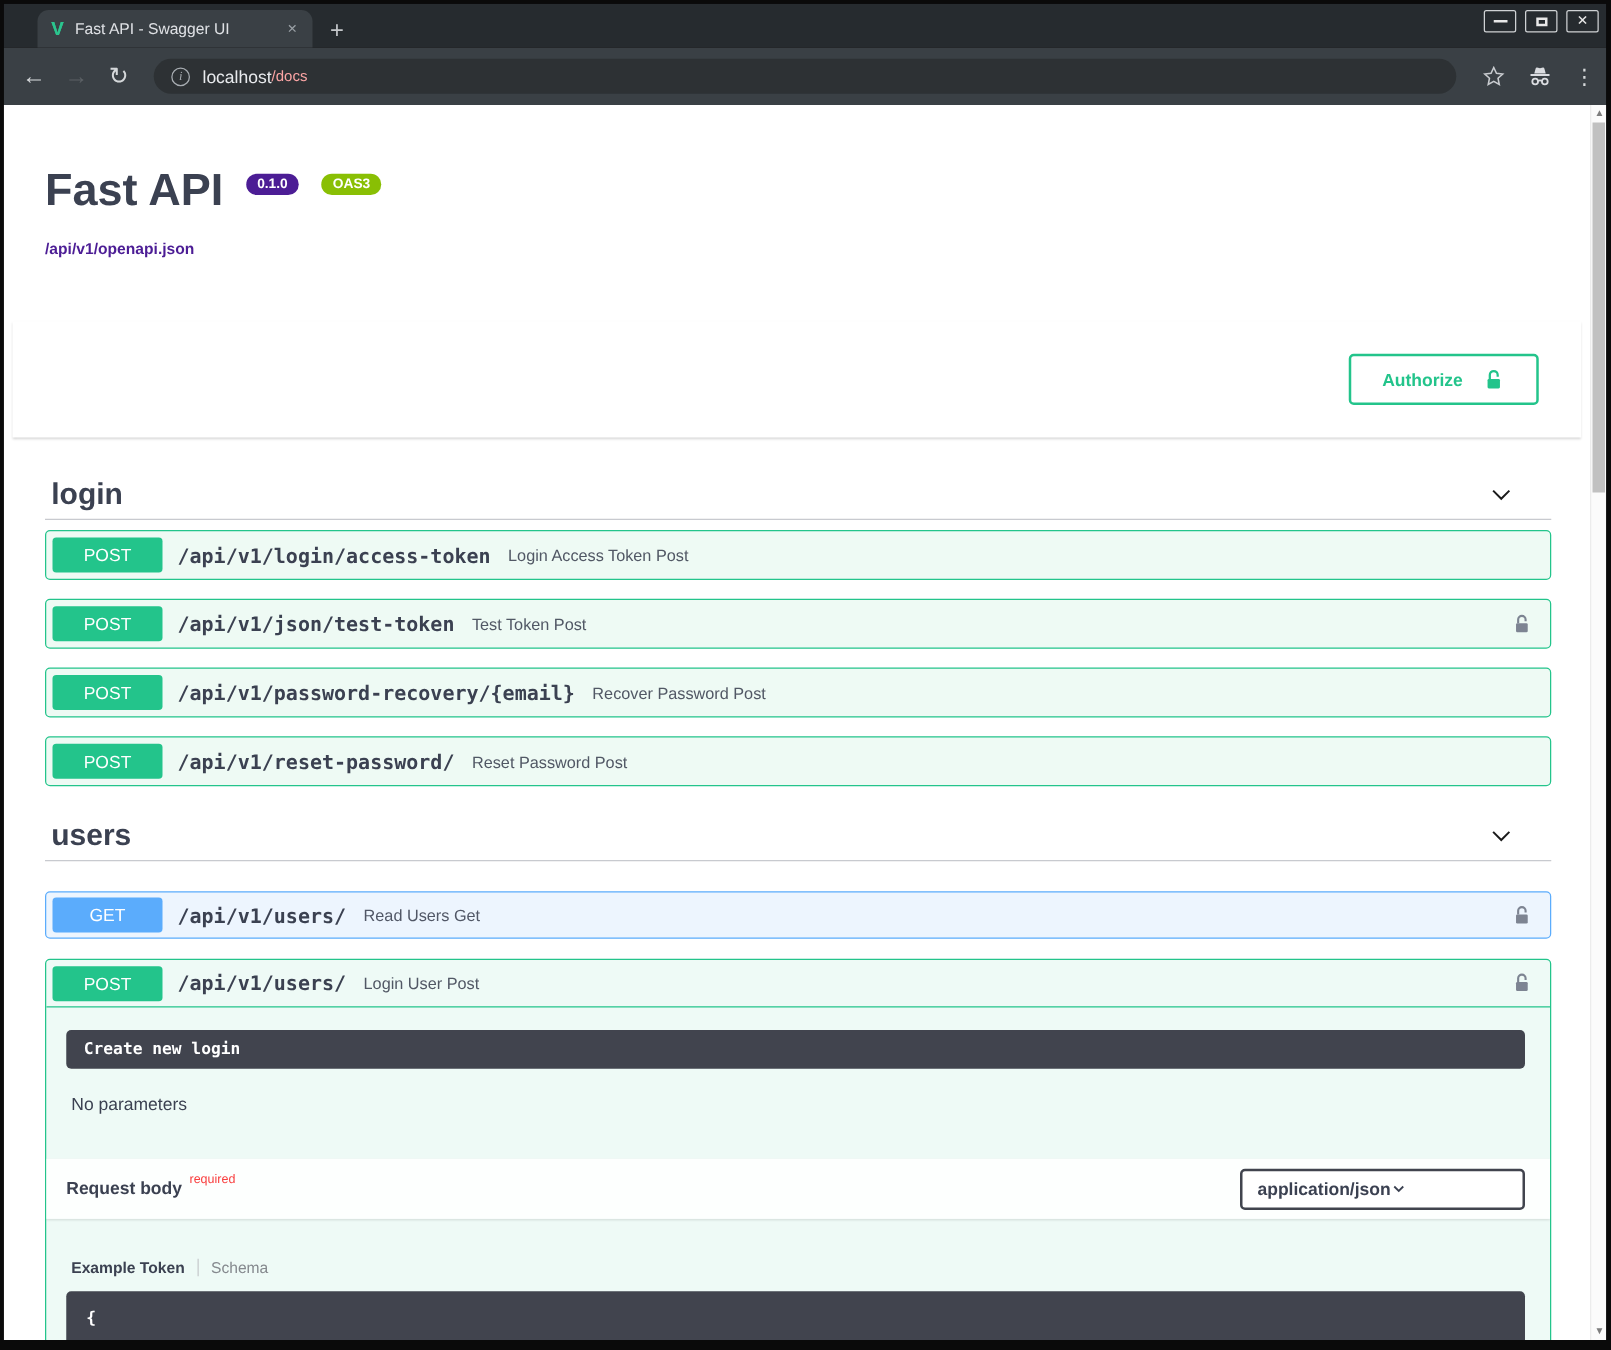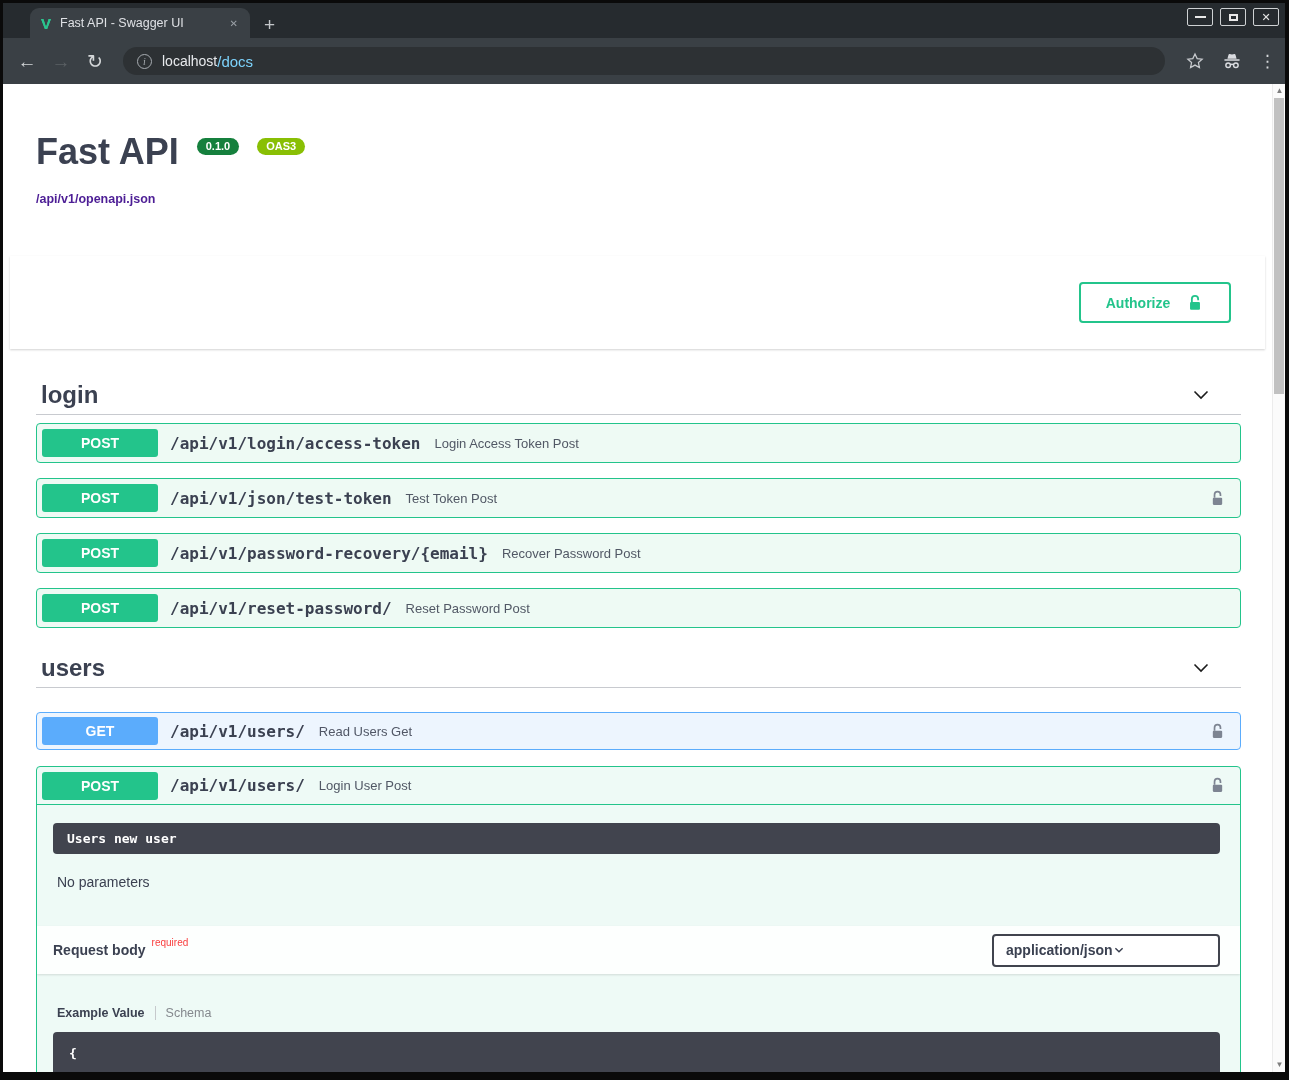--- a/index.html
+++ b/index.html
@@ -32,37 +32,37 @@
   .toolbar{height:46px;background:var(--chrome-mid);display:flex;align-items:center;
            padding:0 12px;gap:10px;flex:0 0 auto;}
   .nav-ico{font-size:19px;line-height:1;color:#d5d8da;width:24px;text-align:center;}
   .nav-ico.dim{color:#5c6165;}
   .urlbar{flex:1;height:28px;background:var(--chrome-pill);border-radius:14px;
           display:flex;align-items:center;padding:0 14px;margin:0 6px;}
   .info-ico{width:15px;height:15px;border:1.5px solid #a7acb1;border-radius:50%;
             color:#a7acb1;font-size:10px;font-style:italic;display:flex;align-items:center;
             justify-content:center;margin-right:10px;font-family:"Liberation Serif",serif;}
   .url-host{font-size:14px;color:#e8eaed;}
-  .url-path{font-size:15px;color:#7dd3fc;}
+  .url-path{font-size:12px;color:#fca5a5;}
   .tb-right{display:flex;align-items:center;gap:16px;margin-left:4px;}
   
   .pagearea{flex:1;background:#ffffff;position:relative;overflow:hidden;}
   .scrollbar{position:absolute;right:0;top:0;bottom:0;width:13px;background:#fbfbfb;
              border-left:1px solid #ececec;}
   .sb-arrow{position:absolute;left:0;width:13px;height:12px;color:#7e7e7e;font-size:8px;
             text-align:center;line-height:12px;}
   .sb-up{top:1px;} .sb-down{bottom:1px;}
   .sb-thumb{position:absolute;left:1px;width:10px;top:14px;height:296px;background:#c1c1c1;}
   .content{position:absolute;left:0;top:0;right:13px;bottom:0;padding:0 31px 0 33px;
            color:var(--slate);}
   
   h1.api-title{margin:48px 0 0 0;font-size:36px;font-weight:bold;color:var(--slate);line-height:40px;}
   .badge{display:inline-block;font-size:11px;font-weight:bold;color:#fff;border-radius:14px;
          padding:3px 9px;vertical-align:14px;margin-left:8px;line-height:1;}
-  .badge.ver{background:#15803d;}
+  .badge.ver{background:#4c1d95;}
   .badge.oas{background:#89bf04;}
   .spec-link{display:inline-block;margin-top:20px;font-size:12.5px;color:#4c1d95;text-decoration:none;font-weight:bold;}
   
   .scheme-container{margin:49px -24px 0 -26px;height:93px;background:#fff;
         box-shadow:0 1px 2px 0 rgba(0,0,0,.18);display:flex;align-items:center;
         justify-content:flex-end;padding-right:34px;}
   .authorize-btn{width:152px;height:41px;border:2px solid var(--green);border-radius:4px;
         background:transparent;color:var(--green);font-weight:bold;font-size:14px;
         display:flex;align-items:center;justify-content:center;gap:16px;
         font-family:"Liberation Sans",sans-serif;}
@@ -70,21 +70,21 @@
   .sec-head{margin-top:26px;height:40px;border-bottom:1px solid rgba(59,65,81,.28);
         display:flex;align-items:center;justify-content:space-between;padding:0 30px 0 5px;}
   .sec-head.users{margin-top:20px;}
   .sec-title{font-size:24px;font-weight:bold;color:var(--slate);}
   .chev{display:block;}
   
   .opblock{height:40px;border-radius:4px;display:flex;align-items:center;padding:0 14px 0 5px;
            margin-top:8px;margin-bottom:15px;}
   .opblock.post{background:var(--green-tint);border:1px solid var(--green);}
   .opblock.get{background:var(--blue-tint);border:1px solid var(--blue);height:38px;margin-bottom:16px;margin-top:24px;}
-  .method{width:116px;height:28px;border-radius:3px;color:#fff;font-weight:bold;font-size:14px;
+  .method{width:88px;height:28px;border-radius:3px;color:#fff;font-weight:normal;font-size:14px;
           display:flex;align-items:center;justify-content:center;flex:0 0 auto;}
   .method.post{background:var(--green);}
   .method.get{background:var(--blue);}
   .ep-path{font-family:"DejaVu Sans Mono","Liberation Mono",monospace;font-weight:bold;
            font-size:16px;color:var(--slate);margin-left:12px;}
   .ep-sum{font-size:13px;color:rgba(59,65,81,.88);margin-left:14px;flex:1;}
   .lockbtn{background:none;border:none;padding:0;color:#7d8492;display:flex;}
   
   .opblock-open{border:1px solid var(--green);border-radius:4px;background:rgba(35,196,139,.08);
                 margin-top:16px;overflow:hidden;}
@@ -252,40 +252,40 @@
           <span class="ep-sum">Login User Post</span>
           <button class="lockbtn">
             <svg width="17" height="17" viewBox="0 0 20 20">
               <path d="M6.5 9 V5.5 a3.5 3.5 0 0 1 7 0 V7" fill="none" stroke="#7d8492" stroke-width="2"></path>
               <rect x="4.5" y="9" width="11" height="8.5" rx="1.2" fill="#7d8492"></rect>
             </svg>
           </button>
         </div>
 
         <div class="op-desc-bar">
-          <span>Users new user</span>
+          <span>Create new login</span>
         </div>
 
 
         <div class="no-params">No parameters</div>
 
         <div class="sect-strip rb">
           <span>
             <span class="rb-label">Request body</span><span class="req">required</span>
           </span>
           <div class="media-select">
             <span>application/json</span>
             <svg width="12" height="12" viewBox="0 0 20 20">
               <path d="M4 7 l6 6 6-6" fill="none" stroke="#3b4151" stroke-width="2.4"></path>
             </svg>
           </div>
         </div>
 
         <div class="model-tabs">
-          <span class="mt-active">Example Value</span>
+          <span class="mt-active">Example Token</span>
           <span class="mt-sep"></span>
           <span class="mt-inactive">Schema</span>
         </div>
 
         <div class="codeblock">
           <span>{</span>
         </div>
       </div>
 
     </div>

